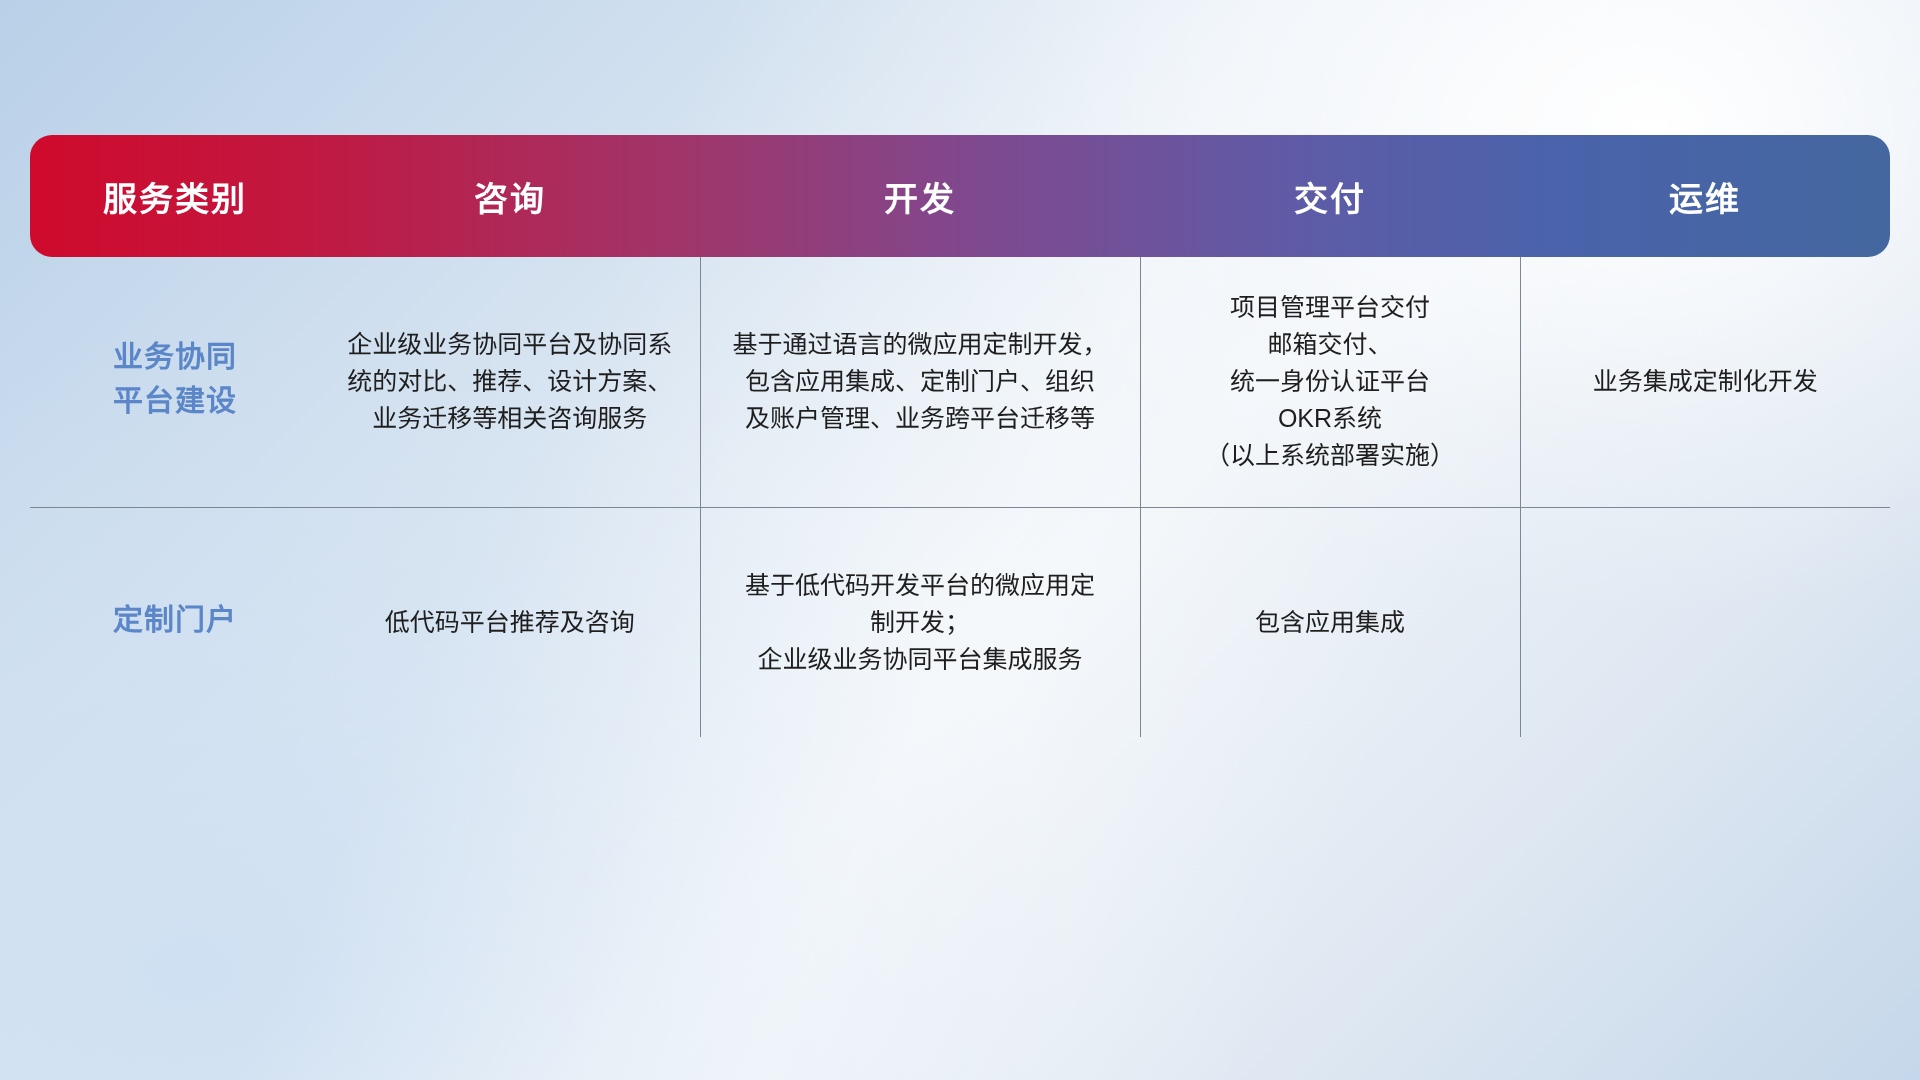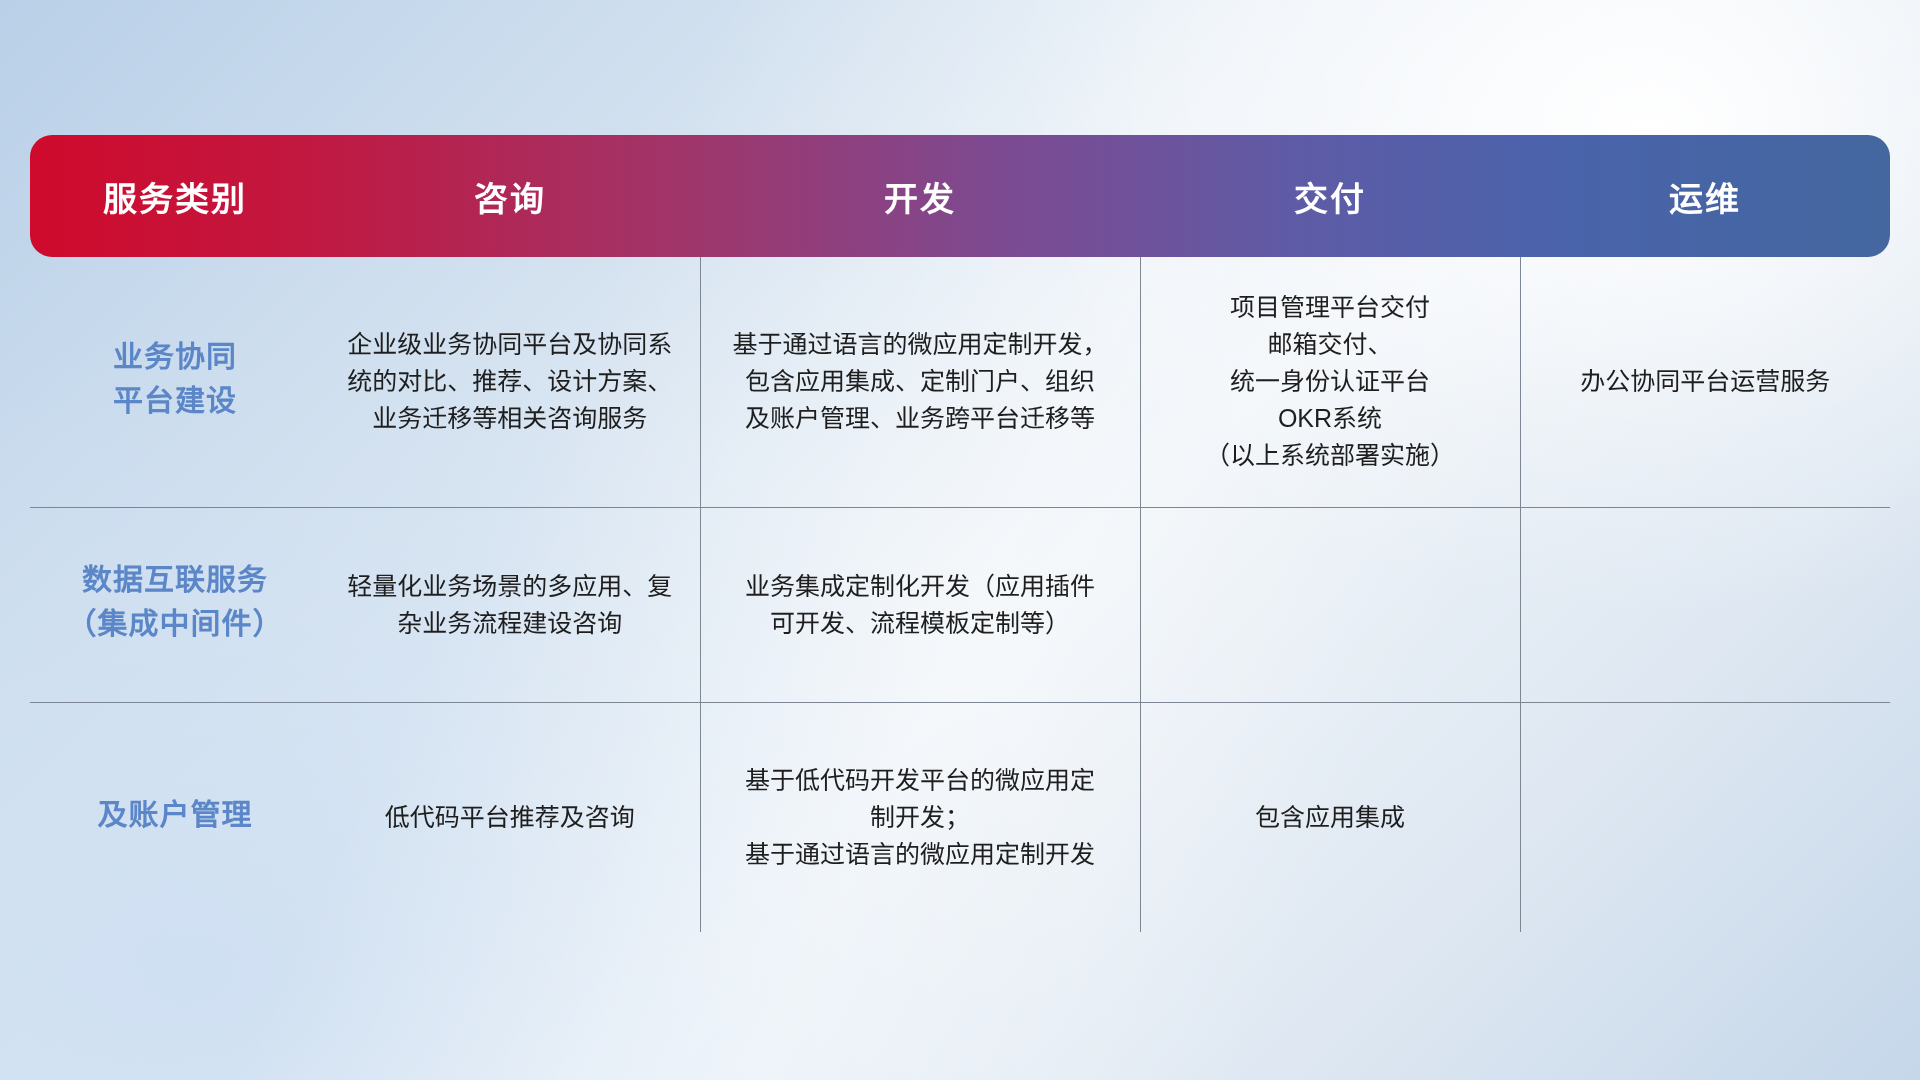--- a/index.html
+++ b/index.html
@@ -175,56 +175,36 @@
 及账户管理、业务跨平台迁移等</div>
           </td>
           <td>
             <div class="cell-text">项目管理平台交付
 邮箱交付、
 统一身份认证平台
 OKR系统
 （以上系统部署实施）</div>
           </td>
           <td>
-            <div class="cell-text">办公协同平台运营服务</div>
+            <div class="cell-text">业务集成定制化开发</div>
           </td>
         </tr>
 
-        <tr class="row-h2">
-          <td class="cat-cell">
-            <div class="cell-text">数据互联服务
-（集成中间件）</div>
-          </td>
-          <td>
-            <div class="cell-text">轻量化业务场景的多应用、复
-杂业务流程建设咨询</div>
-          </td>
-          <td>
-            <div class="cell-text">业务集成定制化开发（应用插件
-可开发、流程模板定制等）</div>
-          </td>
-          <td>
-            <div class="cell-text"></div>
-          </td>
-          <td>
-            <div class="cell-text"></div>
-          </td>
-        </tr>
 
         <tr class="row-h3">
           <td class="cat-cell">
-            <div class="cell-text">及账户管理</div>
+            <div class="cell-text">定制门户</div>
           </td>
           <td>
             <div class="cell-text">低代码平台推荐及咨询</div>
           </td>
           <td>
             <div class="cell-text">基于低代码开发平台的微应用定
 制开发；
-基于通过语言的微应用定制开发</div>
+企业级业务协同平台集成服务</div>
           </td>
           <td>
             <div class="cell-text">包含应用集成</div>
           </td>
           <td>
             <div class="cell-text"></div>
           </td>
         </tr>
       </tbody>
     </table>

